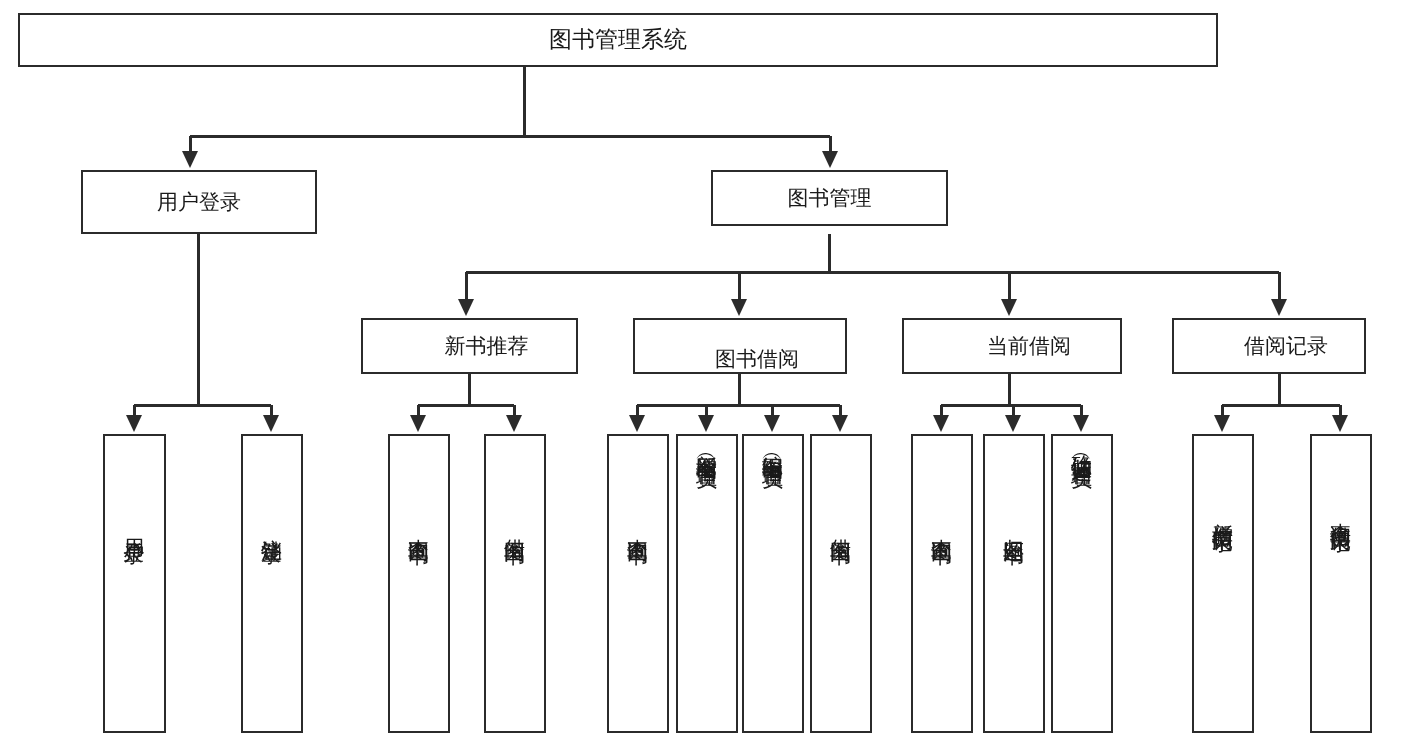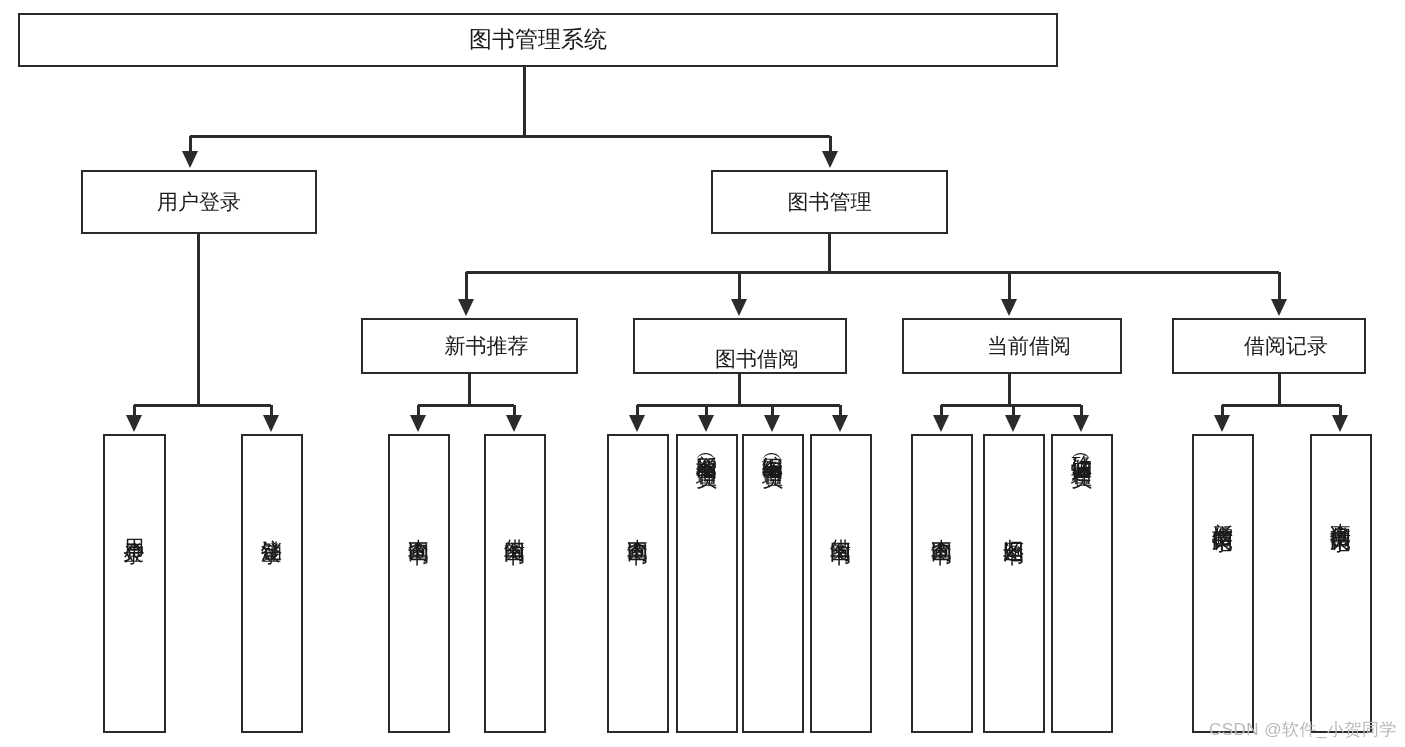--- a/index.html
+++ b/index.html
@@ -133,27 +133,27 @@
         <line x1="1279" y1="374" x2="1279" y2="405" stroke="#2b2b2b" stroke-width="3" shape-rendering="crispEdges"></line>
         <line x1="1222" y1="405" x2="1340" y2="405" stroke="#2b2b2b" stroke-width="3" shape-rendering="crispEdges"></line>
         <line x1="1222" y1="405" x2="1222" y2="416" stroke="#2b2b2b" stroke-width="3" shape-rendering="crispEdges"></line>
         <polygon points="1214,415 1230,415 1222,432" fill="#2b2b2b"></polygon>
         <line x1="1340" y1="405" x2="1340" y2="416" stroke="#2b2b2b" stroke-width="3" shape-rendering="crispEdges"></line>
         <polygon points="1332,415 1348,415 1340,432" fill="#2b2b2b"></polygon>
       </g>
   </svg>
 
   <div id="node-layer">
-      <div class="node-box level-1" style="left: 18px; top: 13px; width: 1040px; height: 54px;">
+      <div class="node-box level-1" style="left: 18px; top: 13px; width: 1200px; height: 54px;">
         <span class="node-label">图书管理系统</span>
       </div>
       <div class="node-box level-2" style="left: 81px; top: 170px; width: 236px; height: 64px;">
         <span class="node-label">用户登录</span>
       </div>
-      <div class="node-box level-2" style="left: 711px; top: 170px; width: 237px; height: 64px;">
+      <div class="node-box level-2" style="left: 711px; top: 170px; width: 237px; height: 56px;">
         <span class="node-label">图书管理</span>
       </div>
       <div class="node-box level-3" style="left: 361px; top: 318px; width: 217px; height: 56px;">
         <span class="node-label">新书推荐</span>
       </div>
       <div class="node-box level-3" style="left: 633px; top: 318px; width: 214px; height: 56px; align-items: flex-end;">
         <span class="node-label">图书借阅</span>
       </div>
       <div class="node-box level-3" style="left: 902px; top: 318px; width: 220px; height: 56px;">
         <span class="node-label">当前借阅</span>
@@ -195,15 +195,14 @@
         <span class="node-label">确认归还（管理员）</span>
       </div>
       <div class="node-box level-4 align-mid2" style="left: 1192px; top: 434px; width: 62px; height: 299px;">
         <span class="node-label">新增借阅记录</span>
       </div>
       <div class="node-box level-4 align-mid2" style="left: 1310px; top: 434px; width: 62px; height: 299px;">
         <span class="node-label">查询借阅记录</span>
       </div>
     </div>
 
-  <div class="watermark">CSDN @软件_小贺同学</div>
 
 </div>
 
 </body></html>

